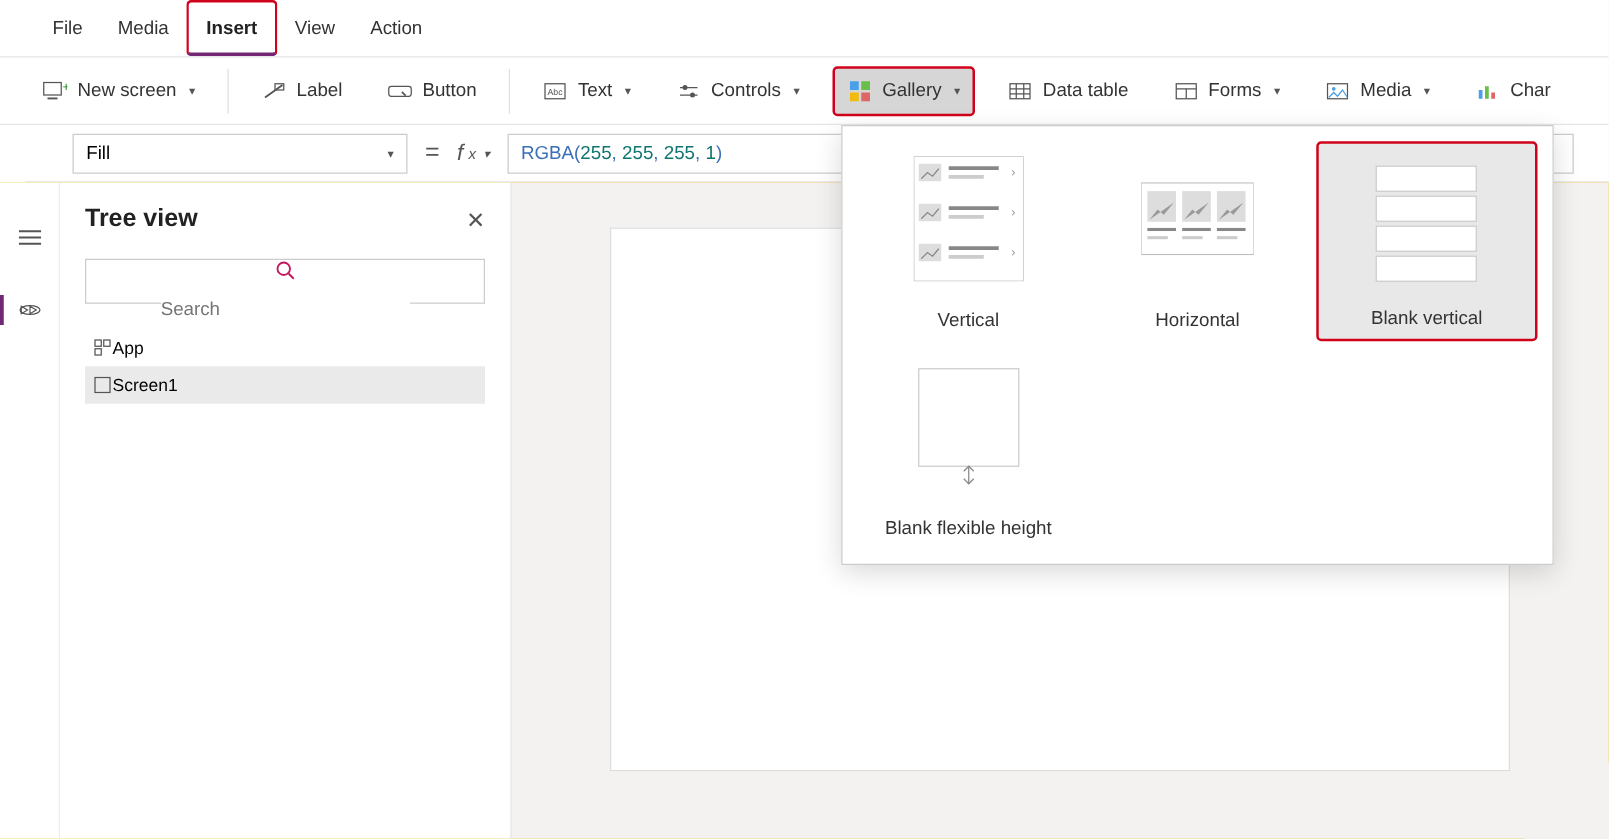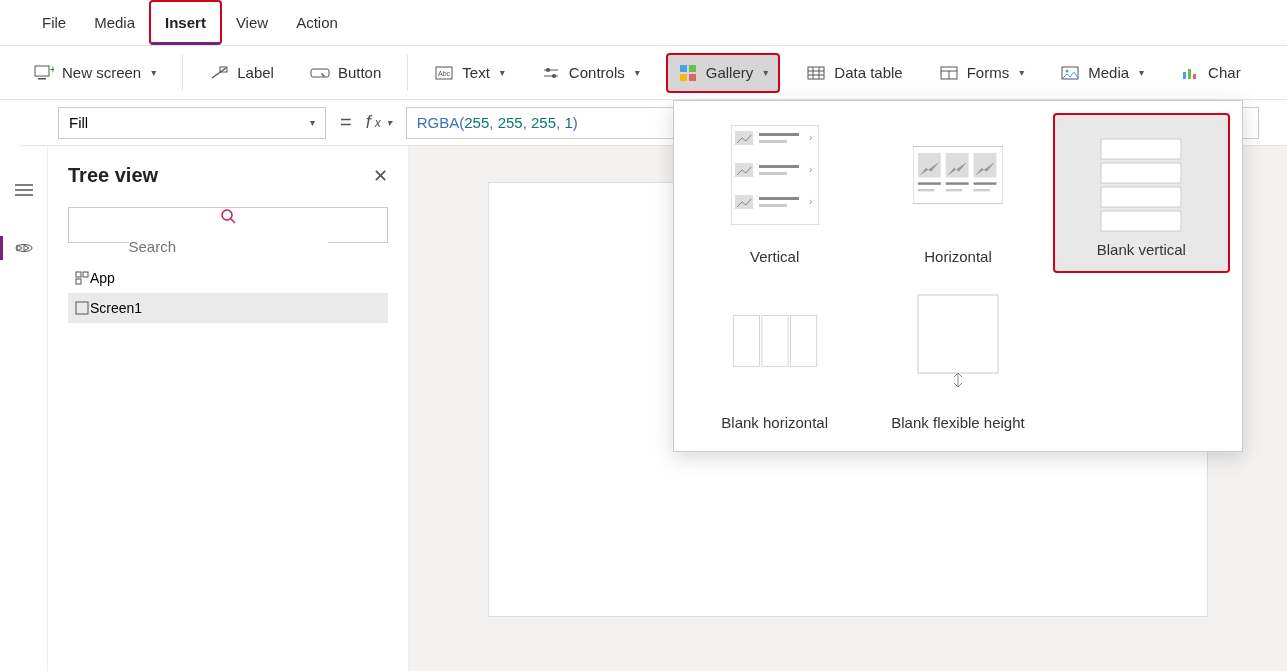--- a/index.html
+++ b/index.html
@@ -48,21 +48,21 @@
 
 
 .canvas { flex: 1; background: #f3f2f1; display: flex; align-items: flex-start; justify-content: center; padding: 36px 0; }
 .screen { width: 720px; height: 435px; background: #fff; border: 1px solid #ddd; }
 
 
 .dropdown { position: absolute; left: 673px; top: 100px; width: 570px; background: #fff; border: 1px solid #ccc; box-shadow: 0 6px 20px rgba(0,0,0,0.15); padding: 12px; z-index: 50; }
 .drop-grid { display: grid; grid-template-columns: repeat(3, 1fr); gap: 6px; }
 .drop-item { display: flex; flex-direction: column; align-items: center; justify-content: space-between; padding: 12px 6px 8px; cursor: pointer; font-size: 15px; text-align: center; min-height: 160px; }
 .drop-item.selected { background: #e8e8e8; }
-.drop-item.highlight { border: 2px solid #d0021b; border-radius: 4px; justify-content: center; }
+.drop-item.highlight { border: 2px solid #d0021b; border-radius: 4px; }
 .drop-thumb { width: 90px; height: 100px; display: flex; align-items: center; justify-content: center; margin-bottom: 8px; }
 .drop-label { color: #333; }
 </style>
 </head>
 <body>
 
 <div class="menubar">
   <div class="menubar-item">File</div>
   <div class="menubar-item">Media</div>
   <div class="menubar-item active menubar-highlight">Insert</div>
@@ -328,30 +328,20 @@
         <svg width="88" height="100" viewBox="0 0 88 100">
           <rect x="4" y="6" width="80" height="20" fill="#fff" stroke="#ccc"></rect>
           <rect x="4" y="30" width="80" height="20" fill="#fff" stroke="#ccc"></rect>
           <rect x="4" y="54" width="80" height="20" fill="#fff" stroke="#ccc"></rect>
           <rect x="4" y="78" width="80" height="20" fill="#fff" stroke="#ccc"></rect>
         </svg>
       </div>
       <span class="drop-label">Blank vertical</span>
     </div>
 
-    <div class="drop-item">
-      <div class="drop-thumb">
-        <svg width="110" height="70" viewBox="0 0 110 70">
-          <rect x="4" y="4" width="32" height="62" fill="#fff" stroke="#ccc"></rect>
-          <rect x="39" y="4" width="32" height="62" fill="#fff" stroke="#ccc"></rect>
-          <rect x="74" y="4" width="32" height="62" fill="#fff" stroke="#ccc"></rect>
-        </svg>
-      </div>
-      <span class="drop-label">Blank horizontal</span>
-    </div>
 
     <div class="drop-item">
       <div class="drop-thumb">
         <svg width="88" height="100" viewBox="0 0 88 100">
           <rect x="4" y="4" width="80" height="78" fill="#fff" stroke="#ccc"></rect>
           <g transform="translate(38,82)">
               <line x1="6" y1="0" x2="6" y2="14" stroke="#888"></line>
               <path d="M2 4 l4-4 l4 4 M2 10 l4 4 l4-4" fill="none" stroke="#888"></path>
             </g>
         </svg>

